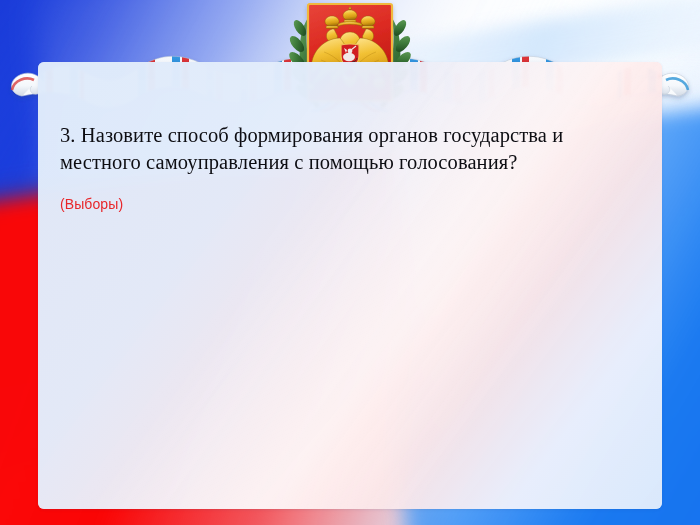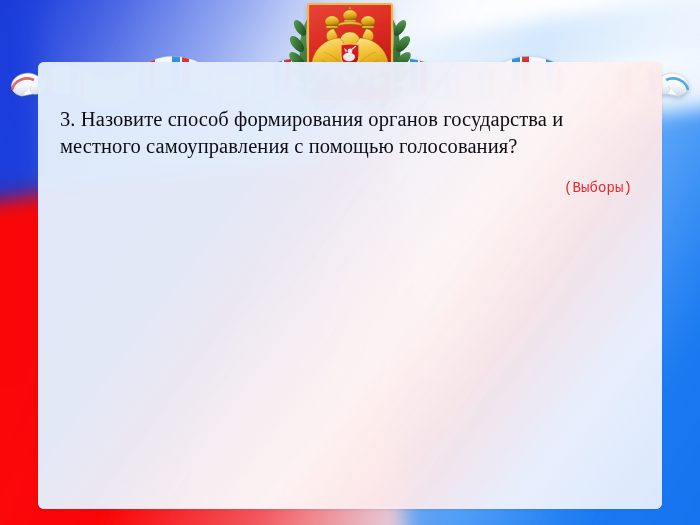--- a/index.html
+++ b/index.html
@@ -208,40 +208,39 @@
       rgba(255,255,255,0) 38%,
       rgba(255,255,255,0.55) 52%,
       rgba(255,255,255,0) 64%);
     filter: blur(9px);
     z-index: 1;
   }
 
   .panel-body {
     position: relative;
     z-index: 2;
-    padding: 44px 30px 0 22px;
+    padding: 60px 30px 0 22px;
   }
 
   
   .qa-block { margin-bottom: 2px; }
 
   .question {
     font-family: "Liberation Serif", serif;
     font-size: 20.5px;
     line-height: 1.32;
     color: #0d0d12;
     letter-spacing: 0.1px;
   }
 
   .answer {
-    font-family: Liberation Mono, monospace;
+    font-family: Liberation Sans, sans-serif;
     font-size: 14px;
     color: #e8262a;
     letter-spacing: 0.1px;
-    text-align: right;
   }
 
   .sp-q3-ans  { height: 20px; }
   .sp-ans-q4  { height: 22px; }
   .sp-q4-ans  { height: 16px; }
 </style>
 </head>
 <body>
 
 <div id="slide">

